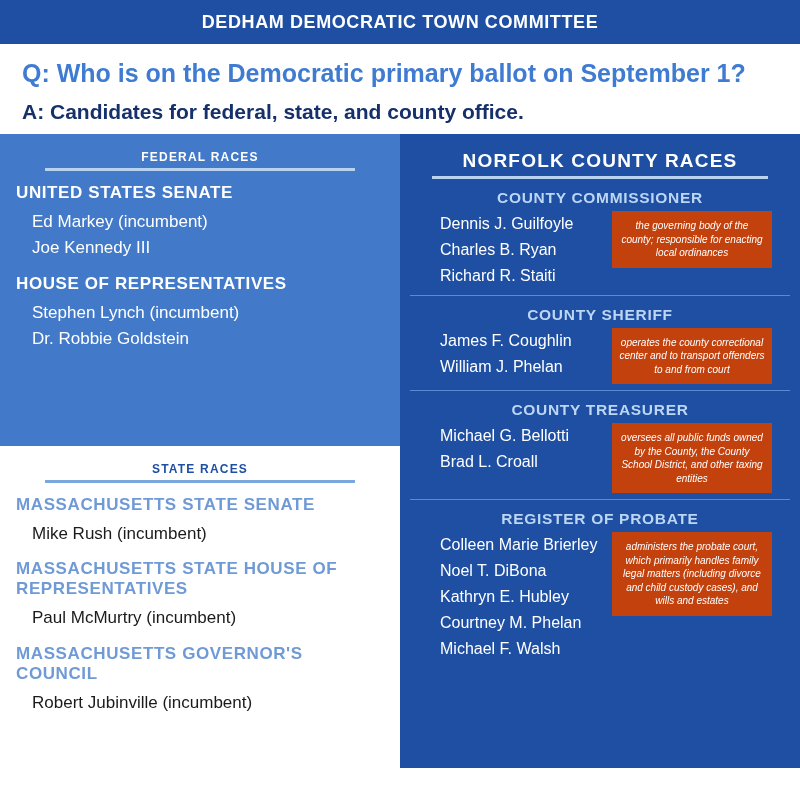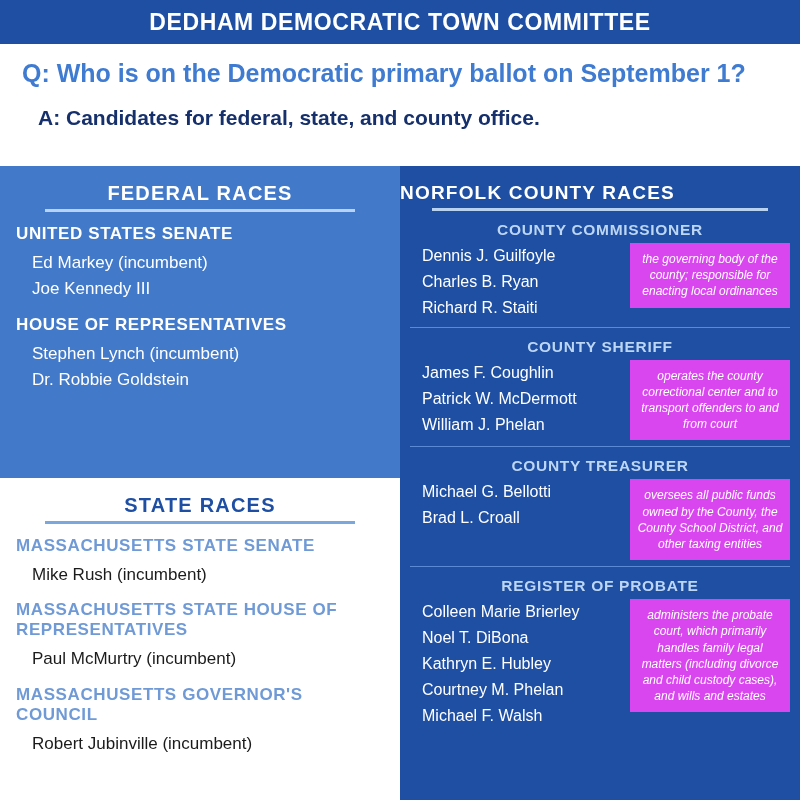--- a/index.html
+++ b/index.html
@@ -21,44 +21,44 @@
 
   
   .banner {
     height: 44px;
     background: #1e4fa3;
     color: #ffffff;
     display: flex;
     align-items: center;
     justify-content: center;
     font-weight: bold;
-    font-size: 23px;
+    font-size: 18px;
     letter-spacing: 0.6px;
   }
 
   
   .qa {
     background: #ffffff;
     padding: 14px 22px 10px 22px;
-    height: 122px;
+    height: 90px;
     box-sizing: border-box;
   }
   .qa .question {
     color: #3f7bd1;
     font-weight: bold;
     font-size: 25px;
     line-height: 1.25;
     margin: 0 0 10px 0;
   }
   .qa .answer {
     color: #16306b;
     font-weight: bold;
     font-size: 21px;
     line-height: 1.25;
-    margin: 16px;
+    margin: 0;
   }
 
   
   .columns {
     display: flex;
     width: 800px;
     height: 634px;
   }
   .col-left {
     width: 400px;
@@ -84,21 +84,21 @@
     background: #ffffff;
     height: 238px;
     box-sizing: border-box;
     padding: 10px 16px 0 16px;
   }
 
   .section-title {
     text-align: center;
     font-weight: bold;
     letter-spacing: 1.2px;
-    font-size: 20px;
+    font-size: 12px;
     margin: 6px 0 4px 0;
   }
   .section-title.on-blue { color: #ffffff; }
   .section-title.on-white { color: #1e4fa3; }
 
   .rule {
     height: 3px;
     background: #9dc0ec;
     margin: 4px auto 10px auto;
     width: 84%;
@@ -119,29 +119,30 @@
   .cand {
     font-size: 17px;
     line-height: 1.55;
     margin-left: 16px;
   }
   .cand.on-blue { color: #ffffff; }
   .cand.on-white { color: #1b1b1b; }
 
   
   .county-title {
+    text-align: center;
     color: #ffffff;
     font-weight: bold;
     letter-spacing: 1.2px;
     font-size: 19px;
     margin: 8px 0 4px 0;
   }
   .race-block {
     position: relative;
-    padding: 0 10px;
+    padding: 0 28px;
   }
   .race-header {
     text-align: center;
     color: #bcd6f4;
     font-weight: bold;
     font-size: 15.5px;
     letter-spacing: 0.7px;
     margin: 10px 0 4px 0;
   }
   .race-body {
@@ -154,23 +155,23 @@
     padding-left: 12px;
   }
   .race-names .name {
     color: #ffffff;
     font-size: 16px;
     line-height: 1.62;
   }
   .note {
     width: 160px;
     flex: 0 0 160px;
-    background: #d946ef;
-    color: #ffffff;
-    font-size: 12px;
+    background: #c2410c;
+    color: #ffffff;
+    font-size: 10px;
     line-height: 1.35;
     text-align: center;
     padding: 8px 7px;
     box-sizing: border-box;
     font-style: italic;
   }
   .divider {
     height: 1px;
     background: #5b8ad3;
     margin: 6px 10px 0 10px;
@@ -249,21 +250,20 @@
         </div>
       </div>
 
       <div class="divider"></div>
 
       <div class="race-block">
         <div class="race-header">COUNTY SHERIFF</div>
         <div class="race-body">
           <div class="race-names">
             <div class="name">James F. Coughlin</div>
-            <div class="name">Patrick W. McDermott</div>
             <div class="name">William J. Phelan</div>
           </div>
           <div class="note">operates the county correctional center and to transport offenders to and from court</div>
         </div>
       </div>
 
       <div class="divider"></div>
 
       <div class="race-block">
         <div class="race-header">COUNTY TREASURER</div>

